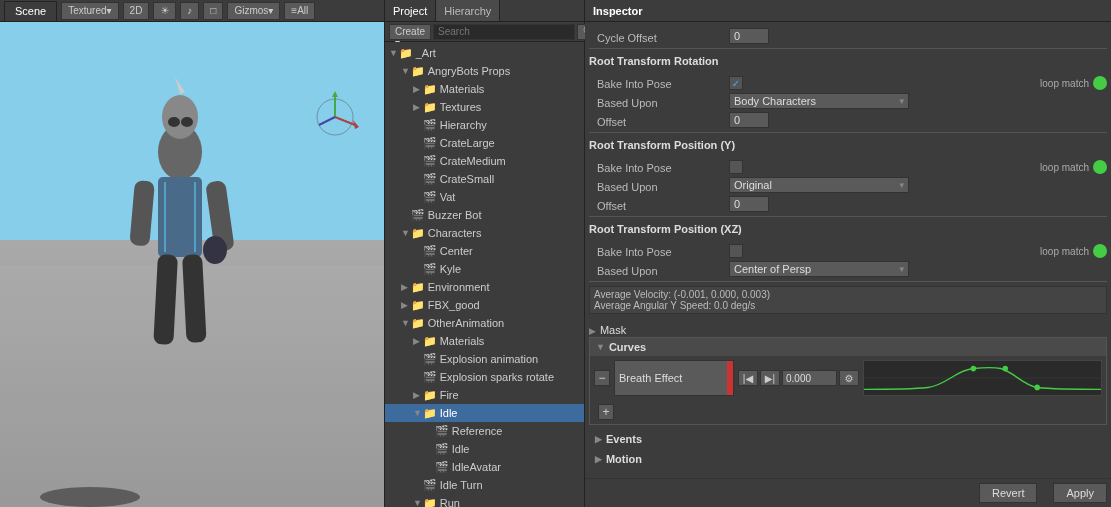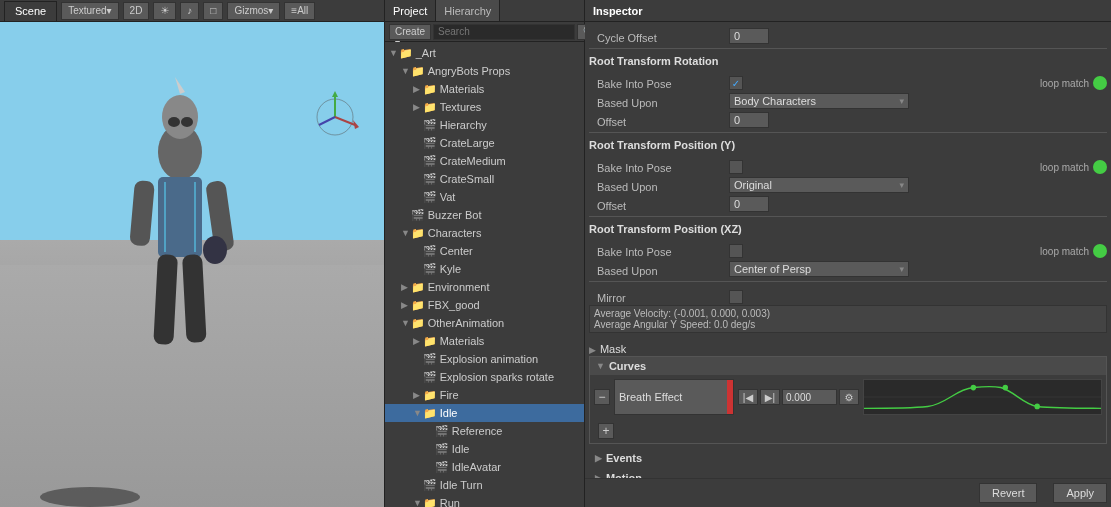--- a/index.html
+++ b/index.html
@@ -815,24 +815,20 @@
           <span class="insp-label">Based Upon</span>
           <div class="insp-dropdown">
             <span>Center of Persp</span>
             <span class="chevron">▾</span>
           </div>
         </div>
       </div>
 
       <div class="divider"></div>
 
-      <div class="insp-row">
-        <span class="insp-label">Mirror</span>
-        <div class="insp-checkbox"></div>
-      </div>
 
       <div class="avg-velocity">
         <div>Average Velocity: (-0.001, 0.000, 0.003)</div>
         <div>Average Angular Y Speed: 0.0 deg/s</div>
       </div>
 
       <div class="insp-row" style="cursor:pointer;">
         <span class="chevron" style="margin-right:4px;">▶</span>
         <span>Mask</span>
       </div>

